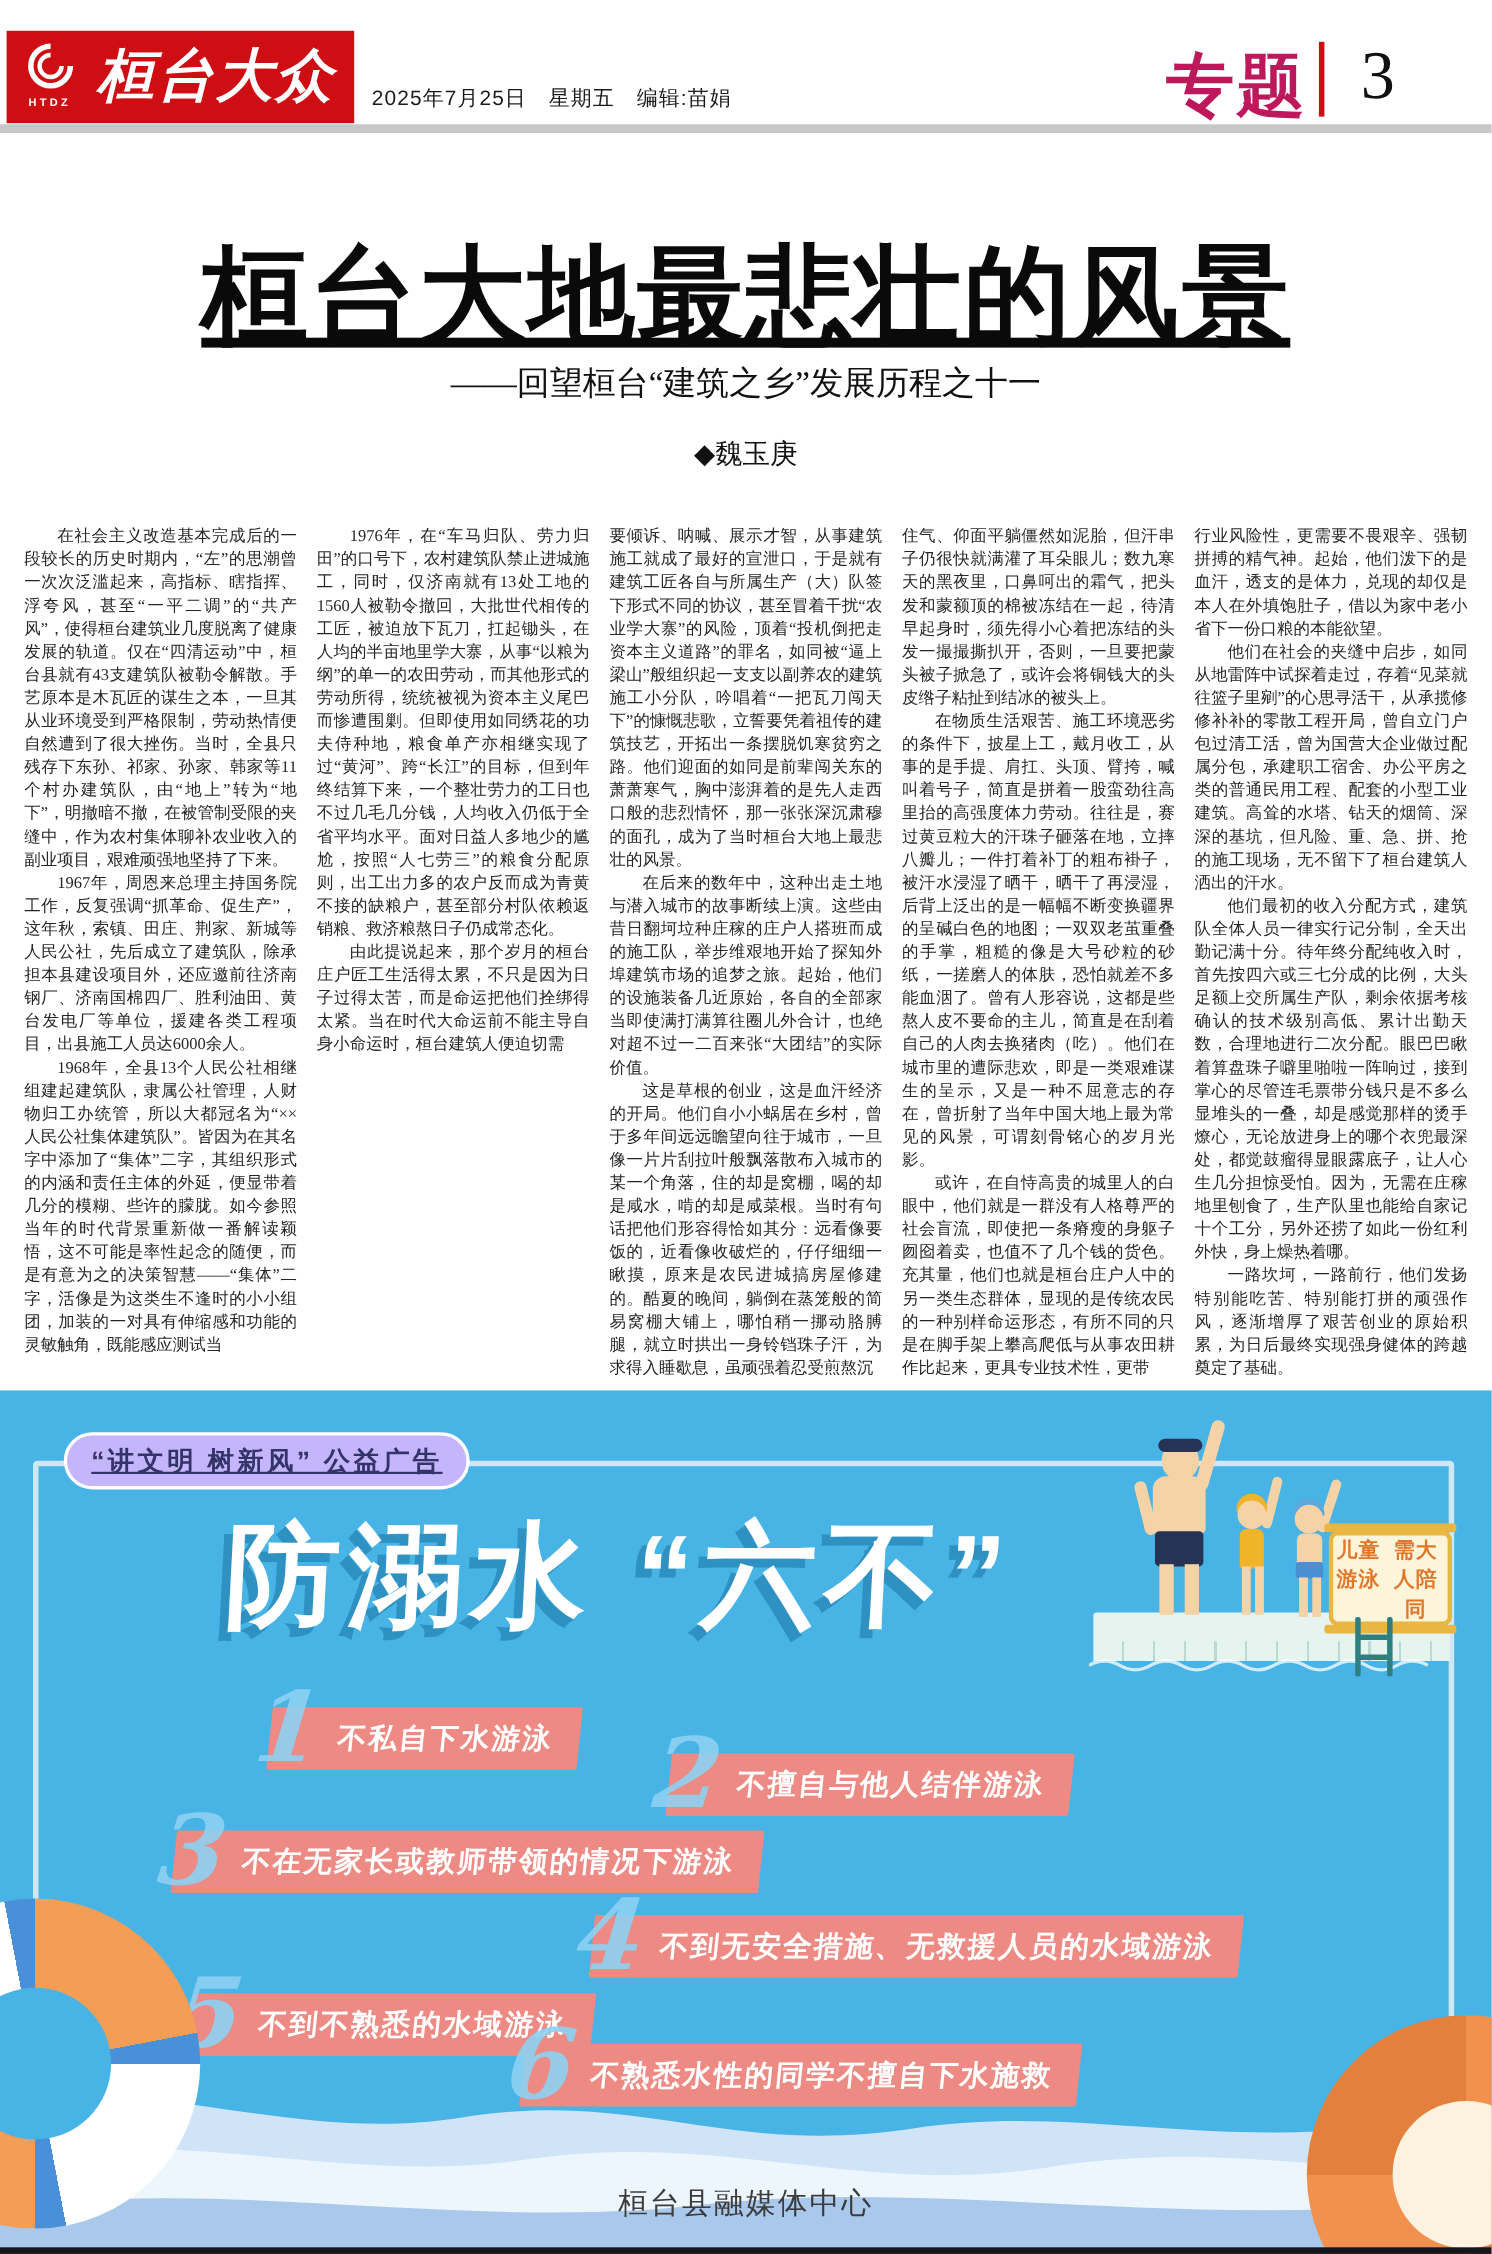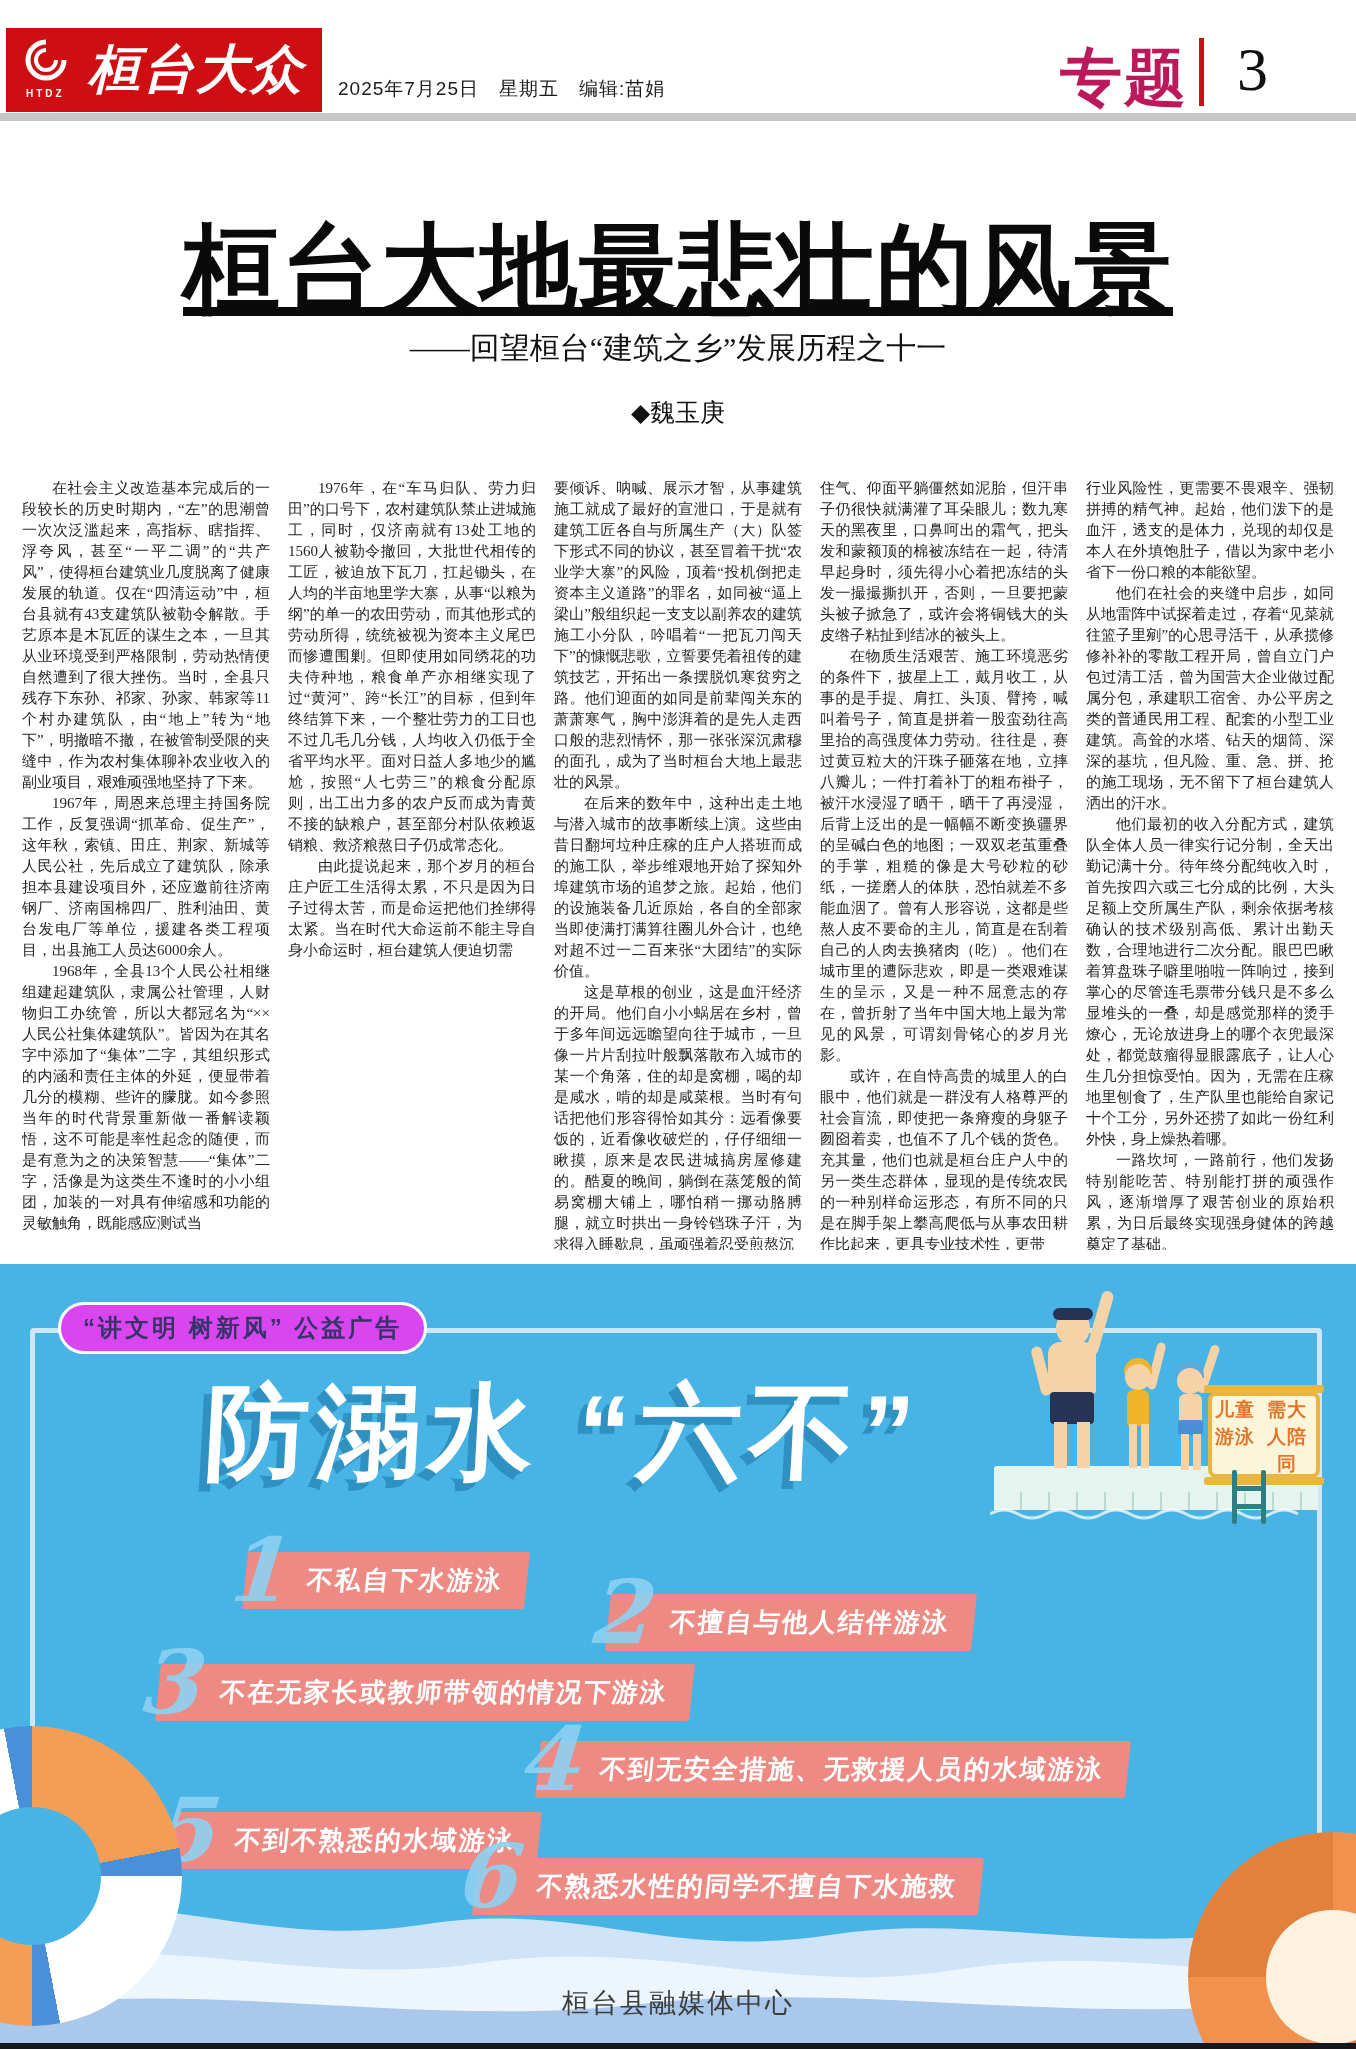--- a/index.html
+++ b/index.html
@@ -28,22 +28,22 @@
           font-family:"Liberation Serif","DejaVu Serif",serif;}
   .columns{position:absolute;top:478px;left:22px;right:22px;height:772px;display:flex;gap:18px;}
   .col{flex:1;overflow:hidden;text-align:justify;font-size:15px;line-height:21px;color:#262626;
        font-family:"Liberation Serif","DejaVu Serif",serif;}
   .col p{margin:0;}
   .col p.indent{text-indent:2em;}
   
   .ad{position:absolute;left:0;top:1264px;width:1356px;height:785px;background:#48b4e6;overflow:hidden;}
   .ad-frame{position:absolute;left:30px;top:64px;right:34px;bottom:56px;
             border:5px solid rgba(228,240,248,0.85);border-radius:4px;}
-  .ad-badge{position:absolute;left:58px;top:38px;background:#d946ef;border:3px solid #fff;border-radius:999px;
-            padding:7px 22px;font-size:24px;font-weight:bold;color:#343468;letter-spacing:3px;}
+  .ad-badge{position:absolute;left:58px;top:38px;background:#c4b5fd;border:3px solid #fff;border-radius:999px;
+            padding:7px 22px;font-size:24px;font-weight:bold;color:#343468;letter-spacing:3px;text-decoration:underline;}
   .ad-title{position:absolute;left:205px;top:100px;margin:0;font-size:104px;font-weight:900;color:#fff;
             letter-spacing:8px;transform:skewX(-3deg);
             text-shadow:-8px 8px 0 rgba(38,133,180,0.75);}
   
   .illo{position:absolute;left:990px;top:34px;width:332px;height:244px;}
   .platform{position:absolute;left:4px;right:4px;top:168px;height:44px;background:#e6f4f0;border-radius:3px 3px 0 0;}
   .platform:after{content:"";position:absolute;left:0;right:0;bottom:0;height:18px;
        background:repeating-linear-gradient(90deg,transparent 0 26px,rgba(150,195,190,.55) 26px 28px);}
   .pool-line{position:absolute;left:0;top:206px;width:332px;height:24px;}
   .skin{background:#f6d3a7;}

